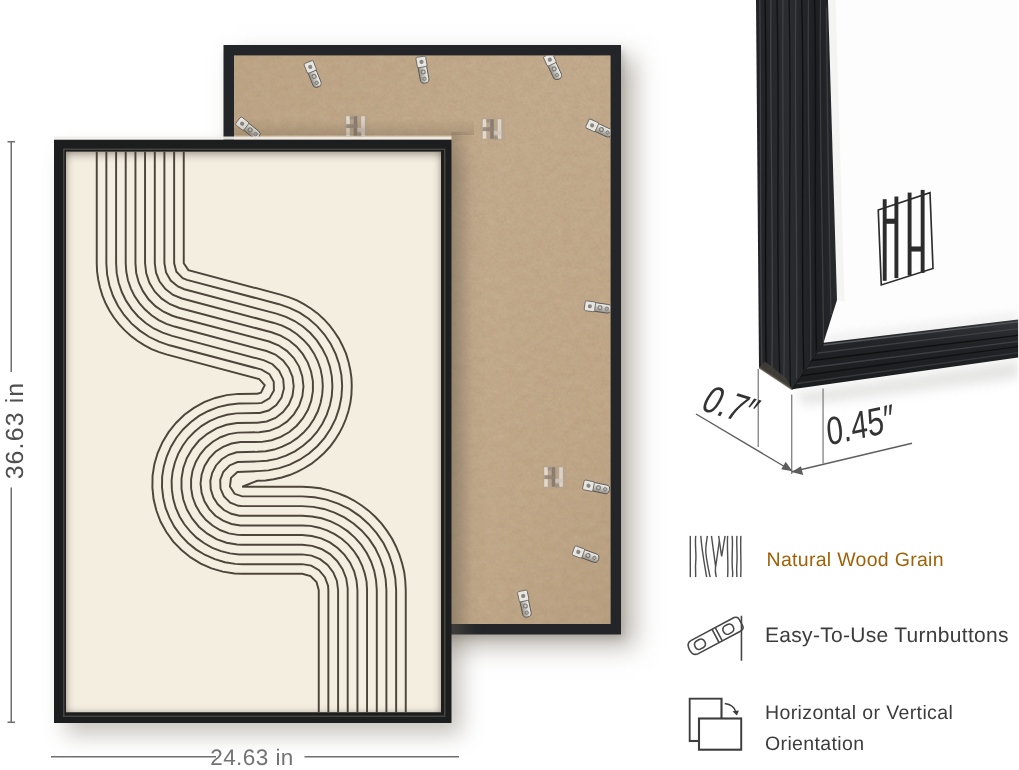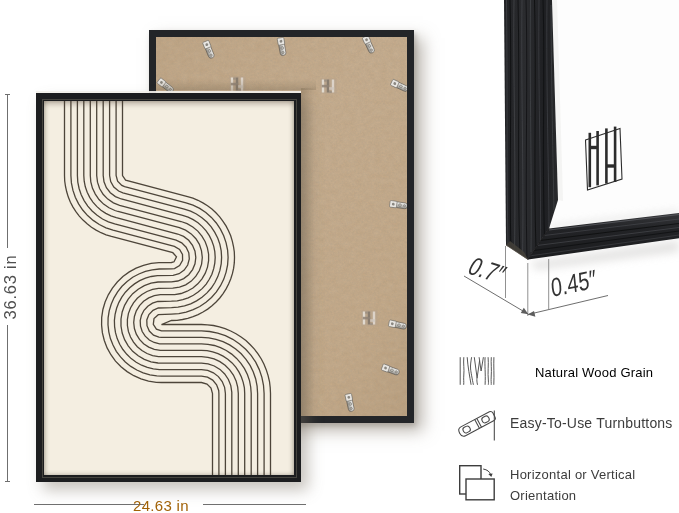--- a/index.html
+++ b/index.html
@@ -173,22 +173,22 @@
 <div class="abs" style="left:7px;top:325px;width:1px;height:157px;background:#6f6f6f;"></div>
 <div class="abs" style="left:5px;top:93.5px;width:5px;height:1px;background:#6f6f6f;"></div>
 <div class="abs" style="left:5px;top:481px;width:5px;height:1px;background:#6f6f6f;"></div>
 
 <div class="abs" style="left:-30px;top:278px;width:80px;height:18px;transform:rotate(-90deg);
   font-size:16.5px;color:#4f4f4f;text-align:center;letter-spacing:.8px;">36.63 in</div>
 
 <div class="abs" style="left:34px;top:504px;width:110px;height:1px;background:#6f6f6f;"></div>
 <div class="abs" style="left:203px;top:504px;width:103px;height:1px;background:#6f6f6f;"></div>
 
-<div class="abs" style="left:133px;top:497px;width:70px;height:17px;font-size:15px;color:#a16207;
-  letter-spacing:.3px;">24.63 in</div>
+<div class="abs" style="left:133px;top:497px;width:70px;height:17px;font-size:15px;color:#737373;
+  text-align:center;letter-spacing:.3px;">24.63 in</div>
 
 <div class="abs" style="left:440px;top:0;width:239px;height:340px;">
 <svg width="239" height="340" viewBox="440 0 239 340">
 <defs>
 <linearGradient id="mg" x1="0" y1="0" x2="1" y2="0">
   <stop offset="0" stop-color="#212225"></stop>
           <stop offset="0.4" stop-color="#2b2c2f"></stop>
   <stop offset="0.75" stop-color="#1e1f22"></stop>
           <stop offset="1" stop-color="#292a2c"></stop>
 </linearGradient>
@@ -284,21 +284,21 @@
 <path d="M12.6 0.2 C12 4 11.2 8 11.6 12 C11.9 15 13.2 22 14.4 27.8"></path>
 <path d="M15.3 0.2 L18.1 21 L20.6 3.5"></path>
 <path d="M20.1 0.2 L22.1 14 L24.4 0.2"></path>
 <path d="M18.5 27.8 C17.9 25 17.7 23 18 21"></path>
 <path d="M26.1 0.2 C25.5 8 26.7 16 26.1 27.8"></path>
 <path d="M29.1 0.2 C29.8 7 28.5 15 29.4 24 C29.6 26 29.4 27 29.3 27.8"></path>
 <path d="M32.3 0.2 C31.8 6 32.8 12 32.2 20 C31.9 24 32.4 26 32.2 27.8"></path>
 <path d="M34.9 0.2 C34.5 9 35.3 18 34.8 27.8"></path>
 </svg></div>
 
-<div class="abs" style="left:535px;top:365px;font-size:13px;color:#000000;letter-spacing:.2px;white-space:nowrap;">Natural Wood Grain</div>
+<div class="abs" style="left:511px;top:365px;font-size:13px;color:#a16207;letter-spacing:.2px;white-space:nowrap;">Natural Wood Grain</div>
 
 <div class="abs" style="left:456px;top:408px;width:40px;height:36px;">
 <svg width="40" height="36" viewBox="0 0 40 36" fill="none" stroke="#464646" stroke-width="1.05">
 <line x1="38.3" y1="2.5" x2="38.3" y2="32.5"></line>
 <g transform="translate(20,16.5) rotate(-28)">
 <path d="M-14.5 -5 L17.8 -5 Q20.3 -4.6 20.3 -2.4 L20.3 2.2 Q20.3 5 17.3 5 L-14.5 5 Q-18.5 5 -18.5 0 Q-18.5 -5 -14.5 -5 Z"></path>
 <rect x="-14.2" y="-3" width="7.2" height="6" rx="2.6"></rect>
 <rect x="7.2" y="-3" width="7.2" height="6" rx="2.6"></rect>
 <line x1="1.2" y1="-5" x2="1.2" y2="5"></line>
 <line x1="3.6" y1="-5" x2="3.6" y2="5"></line>

